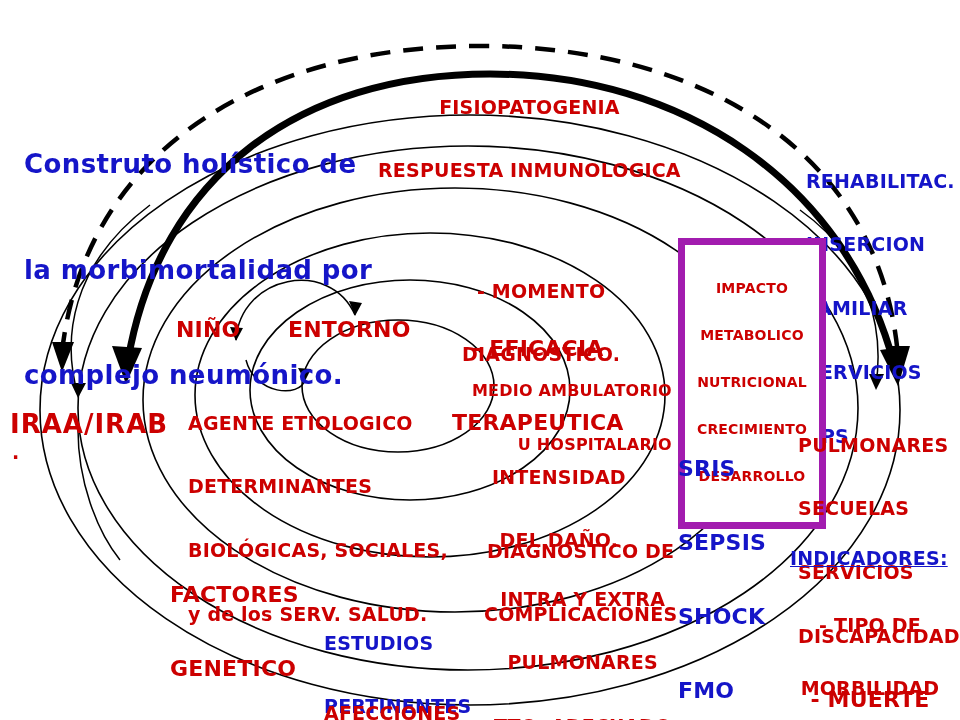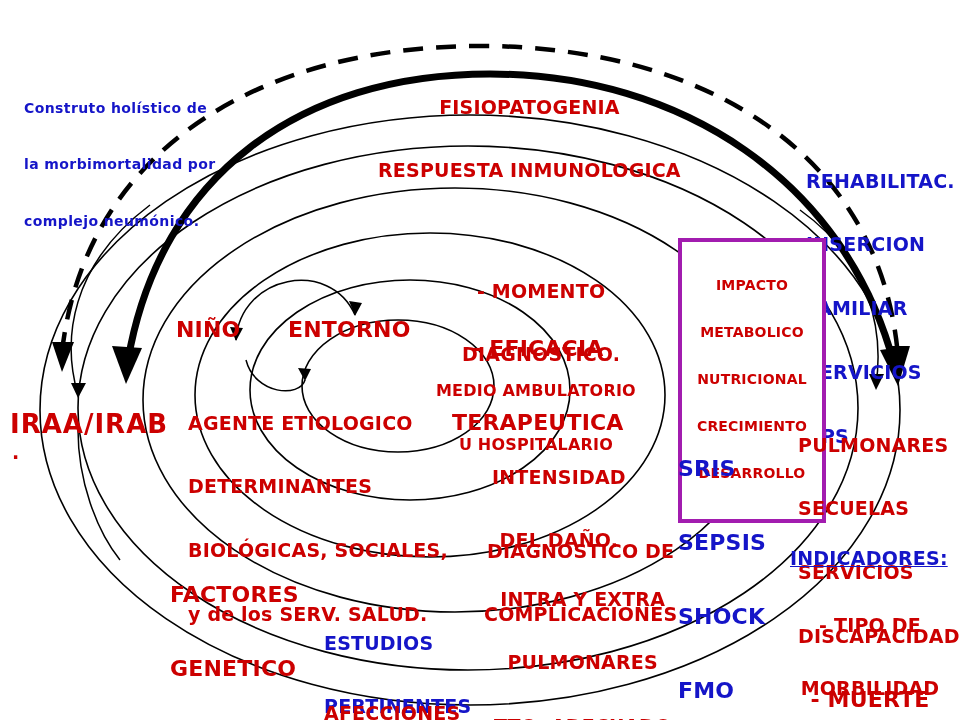--- a/index.html
+++ b/index.html
@@ -26,35 +26,35 @@
     white-space: pre;
     line-height: 1.12;
     font-family: "DejaVu Sans", sans-serif;
     font-weight: bold;
     letter-spacing: 0.2px;
   }
   .blue { color: #1515c8; }
   .red  { color: #cc0000; }
 
   .t-title {
-    font-size: 14px;
+    font-size: 26px;
     line-height: 1.35;
     letter-spacing: 0.4px;
   }
   .t-iraa { font-size: 26px; letter-spacing: 1px; }
   .t-big  { font-size: 22px; }
   .t-med  { font-size: 19px; }
   .t-sm   { font-size: 16px; }
   .t-xs   { font-size: 14px; }
   .center { text-align: center; }
   .underline { text-decoration: underline; }
 
   .impact-box {
     position: absolute;
-    border: 4px solid #a21caf;
+    border: 7px solid #a21caf;
     background: #fff;
     padding: 5px 8px 6px 8px;
     box-sizing: border-box;
   }
 </style>
 </head>
 <body>
 
 <div id="canvas">
 
@@ -127,21 +127,21 @@
   <div class="lbl red t-med center" style="left:462px; top:238px;">
     <div>- MOMENTO</div>
     <div>DIAGNOSTICO.</div>
   </div>
 
   <div class="lbl red t-big center" style="left:452px; top:288px;">
     <div>- EFICACIA</div>
     <div>TERAPEUTICA</div>
   </div>
 
-  <div class="lbl red t-sm center" style="left:436px; top:346px;">
+  <div class="lbl red t-sm center" style="left:472px; top:346px;text-align:right;">
     <div>MEDIO AMBULATORIO</div>
     <div>U HOSPITALARIO</div>
   </div>
 
   <div class="impact-box" style="left:678px; top:238px; width:148px;">
     <div class="lbl red t-xs center" style="position:static;">
       <div>IMPACTO</div>
       <div>METABOLICO</div>
       <div>NUTRICIONAL</div>
       <div>CRECIMIENTO</div>

